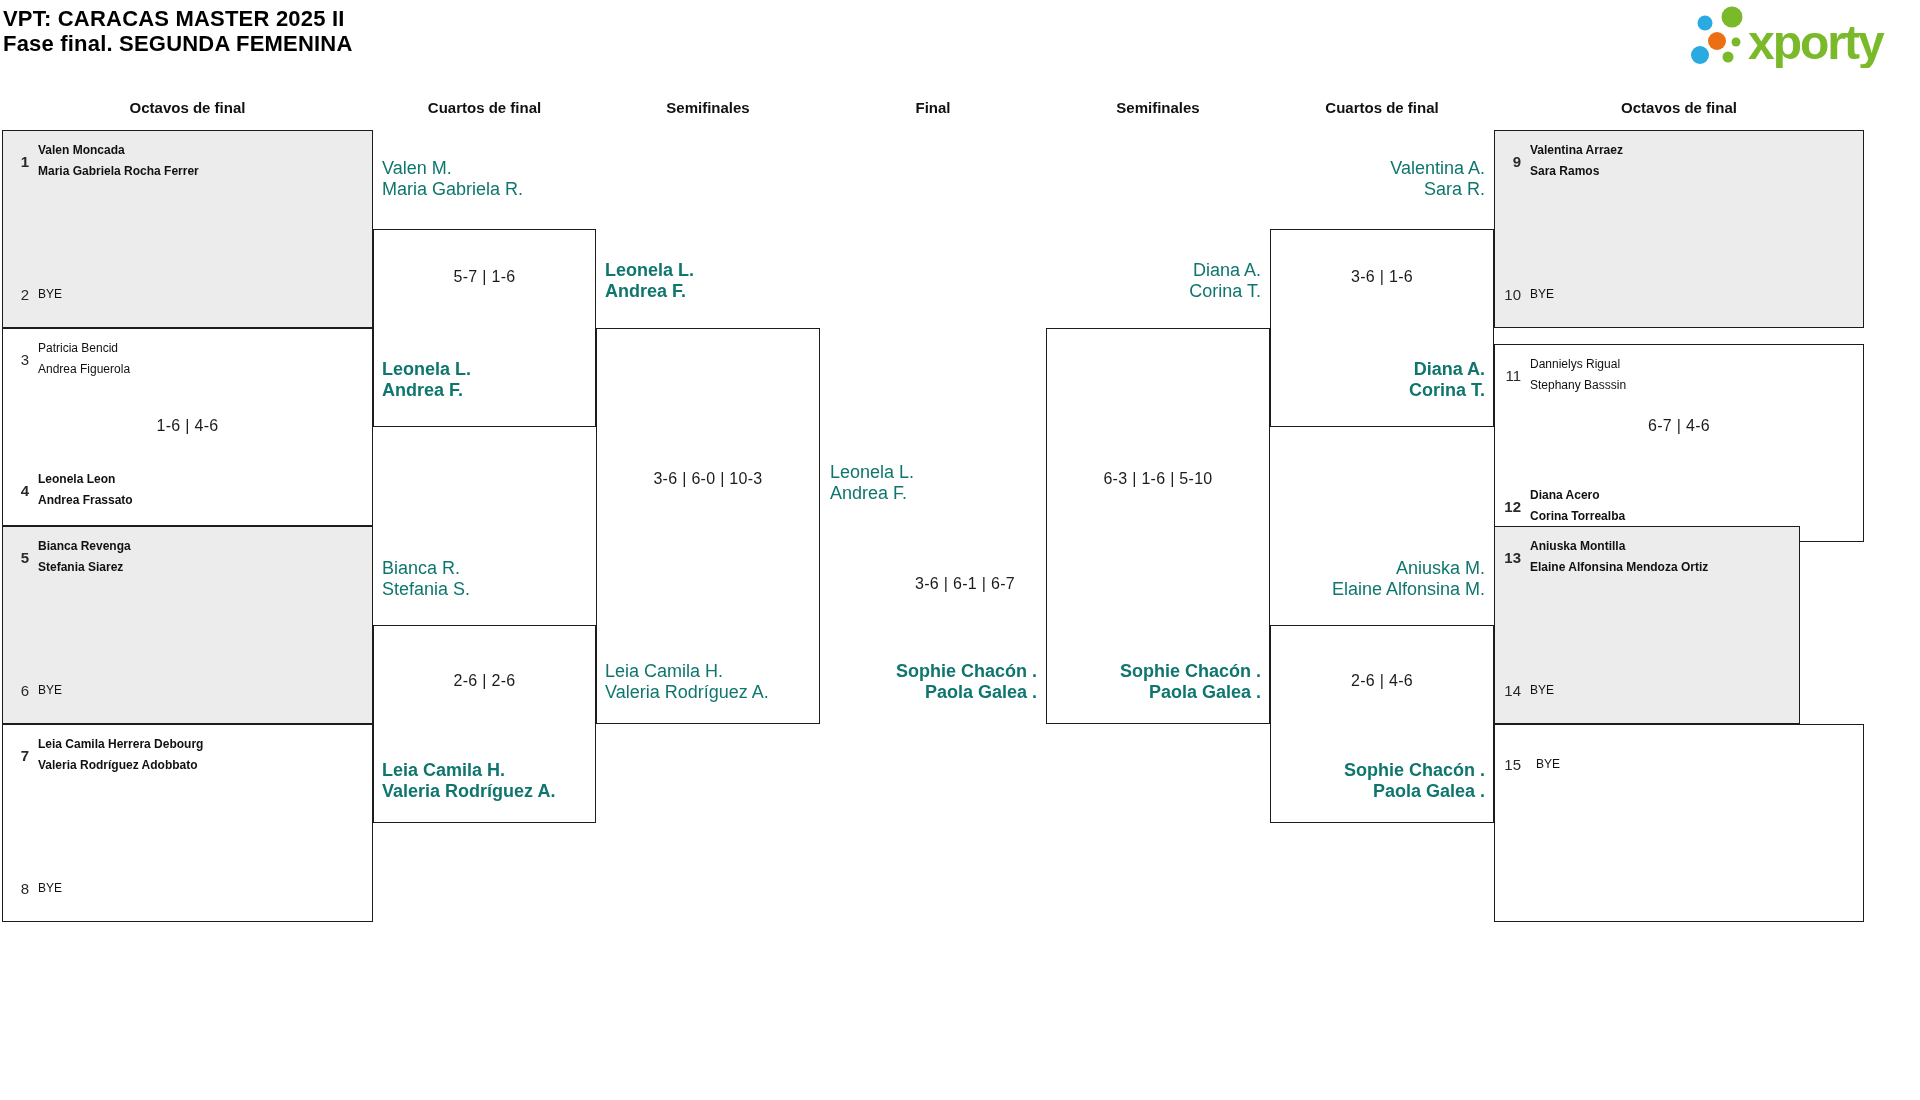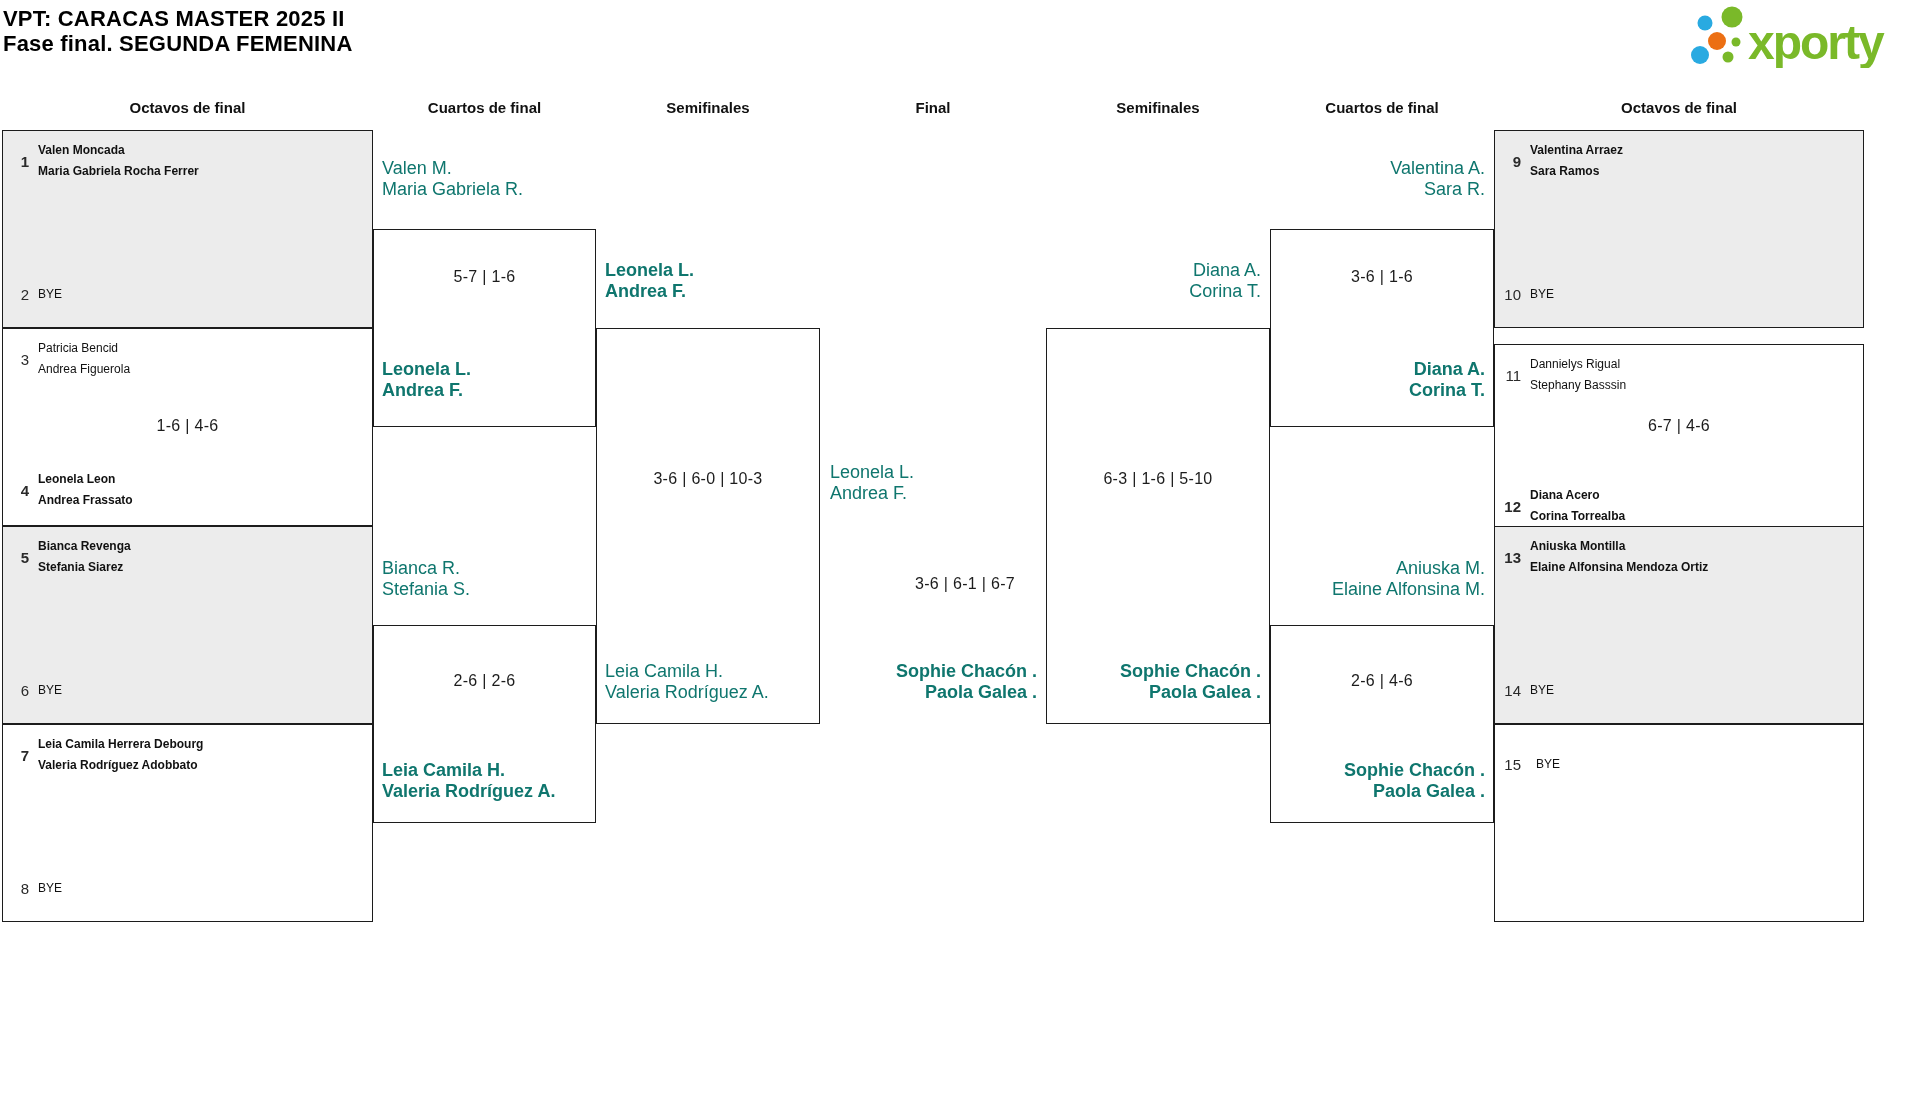--- a/index.html
+++ b/index.html
@@ -133,21 +133,21 @@
     <div class="slot slot-bottom bold">
       <div class="seed">12</div>
       <div class="names">
         <div>Diana Acero</div>
         <div>Corina Torrealba</div>
       </div>
     </div>
   </div>
   <div class="score" style="left:1494px;width:370px;top:417px;">6-7 | 4-6</div>
 
-  <div class="box shaded" style="left:1494px;top:526px;width:370px;height:198px;">
+  <div class="box shaded" style="left:1494px;top:526px;width:306px;height:198px;">
     <div class="slot slot-top bold">
       <div class="seed">13</div>
       <div class="names">
         <div>Aniuska Montilla</div>
         <div>Elaine Alfonsina Mendoza Ortiz</div>
       </div>
     </div>
     <div class="slot slot-bottom bye">
       <div class="seed">14</div>
       <div class="names">BYE</div>

